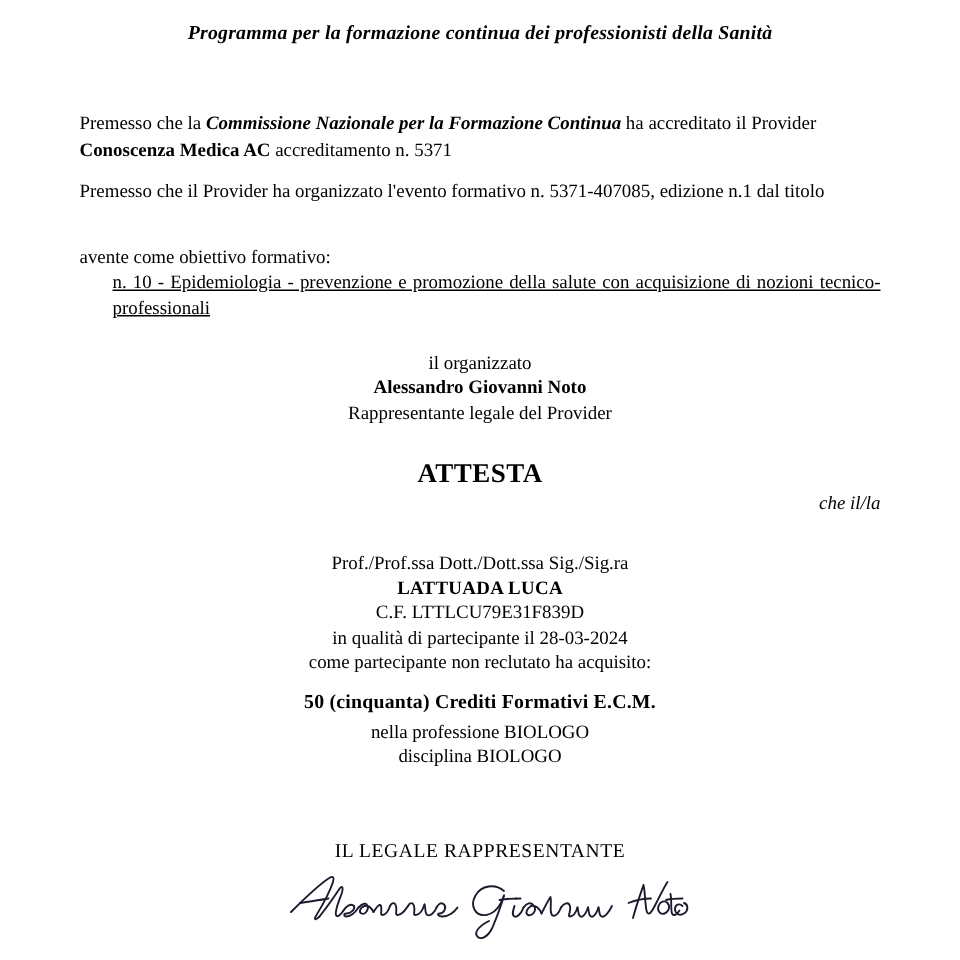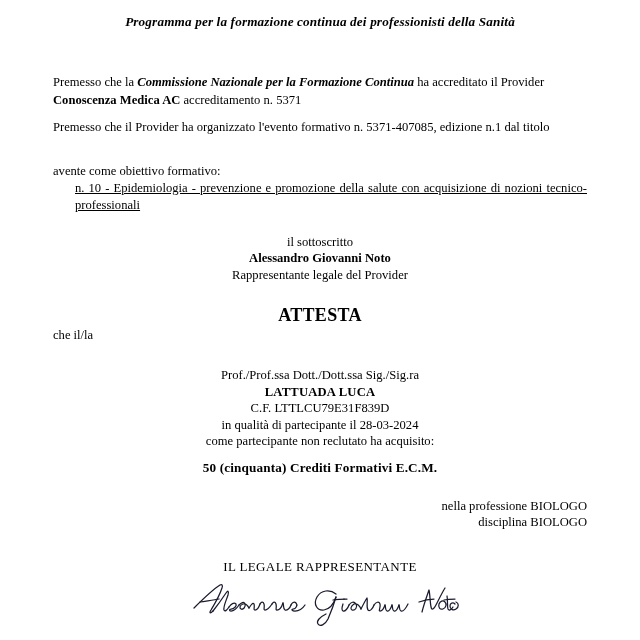--- a/index.html
+++ b/index.html
@@ -86,24 +86,25 @@
   .center-block b { font-weight: bold; }
 
   .attesta {
     margin-top: 22px;
     text-align: center;
     font-weight: bold;
     font-size: 18px;
     letter-spacing: 0.3px;
   }
   .che-illa {
-    text-align: left;
+    text-align: right;
     font-size: 12.6px;
     line-height: 17px;
     margin-top: 1px;
+    font-style: italic;
   }
 
   .participant {
     margin-top: 23px;
     text-align: center;
     font-size: 12.6px;
     line-height: 16.5px;
   }
   .participant .pname {
     font-weight: bold;
@@ -112,22 +113,22 @@
 
   .credits {
     margin-top: 10px;
     text-align: center;
     font-weight: bold;
     font-size: 13.2px;
     letter-spacing: 0.15px;
   }
 
   .profession {
-    margin-top: 22px;
-    text-align: right;
+    margin-top: 4px;
+    text-align: center;
     font-size: 12.6px;
     line-height: 16.5px;
   }
 
   
   .sign-title {
     position: absolute;
     top: 559px;
     left: 0;
     width: 640px;
@@ -160,21 +161,21 @@
 
     <div class="gap-premise"></div>
 
     <div class="para">Premesso che il Provider ha organizzato l'evento formativo n. 5371-407085, edizione n.1 dal titolo</div>
 
 
     <div class="objective-intro">avente come obiettivo formativo:</div>
     <div class="objective-body">n. 10 - Epidemiologia - prevenzione e promozione della salute con acquisizione di nozioni tecnico-professionali</div>
 
     <div class="center-block sottoscritto">
-      <div>il sottoscritto</div>
+      <div>il organizzato</div>
       <div><b>Alessandro Giovanni Noto</b></div>
       <div>Rappresentante legale del Provider</div>
     </div>
 
     <div class="attesta">ATTESTA</div>
     <div class="che-illa">che il/la</div>
 
     <div class="participant">
       <div>Prof./Prof.ssa Dott./Dott.ssa Sig./Sig.ra</div>
       <div class="pname">LATTUADA LUCA</div>

